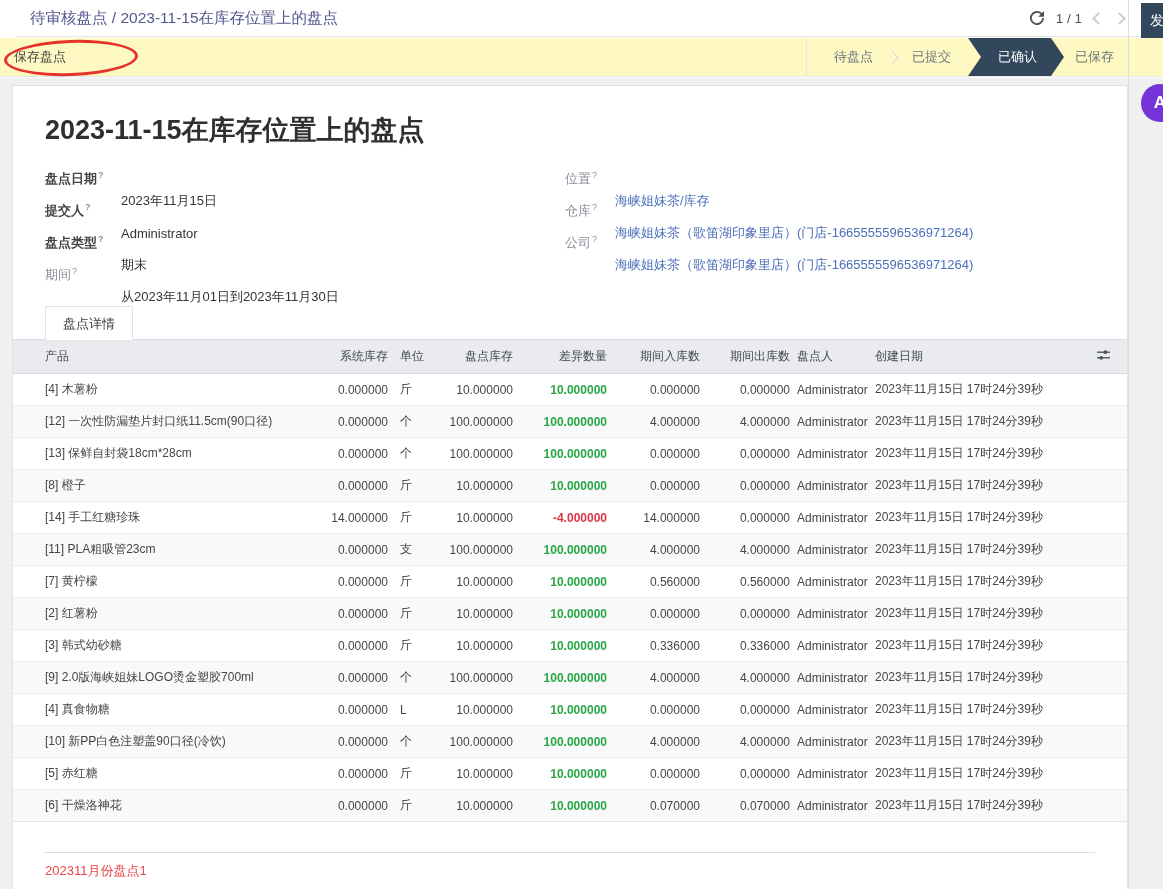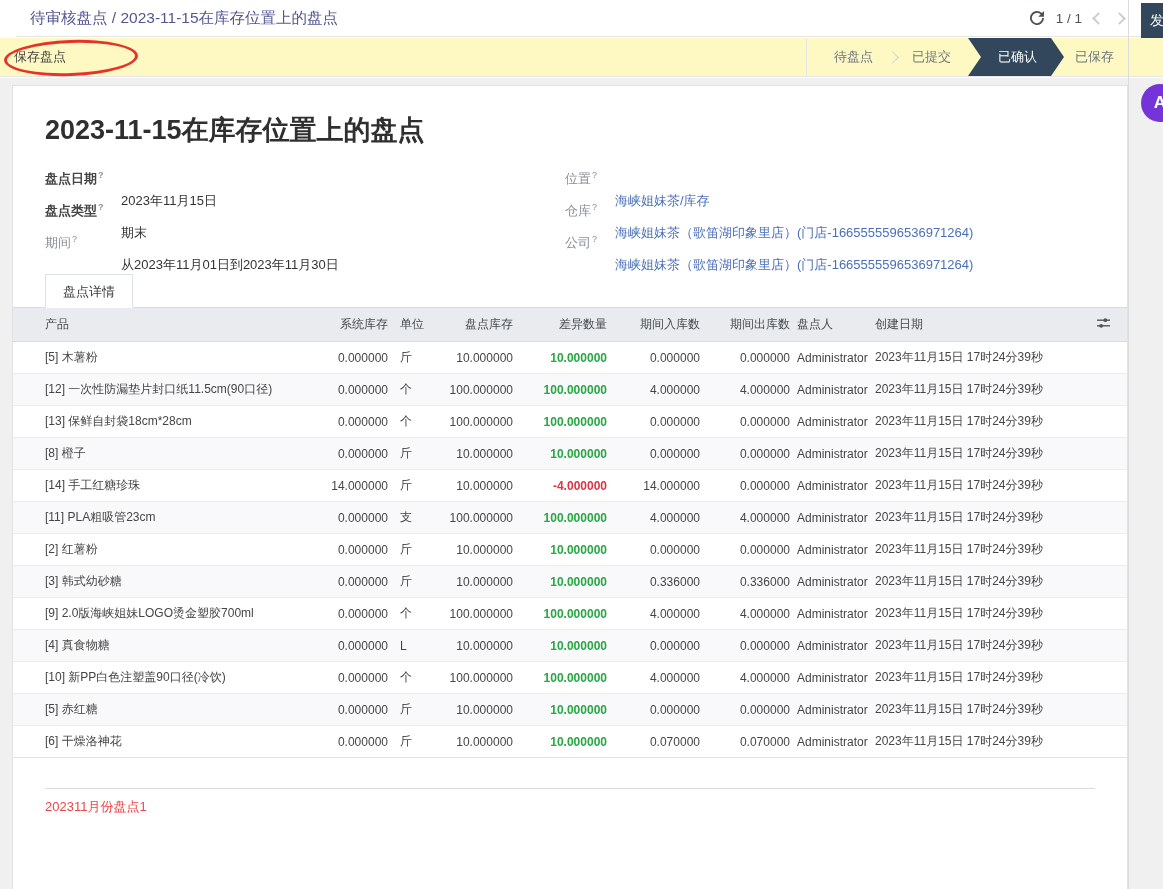--- a/index.html
+++ b/index.html
@@ -122,20 +122,24 @@
 <div class="avatar">A</div>
 
 <div class="sheet">
   <div class="sheet-title">2023-11-15在库存位置上的盘点</div>
 
   <div class="fields">
     <div class="fcol-left">
       <div class="field-row">
         <span class="flabel bold"><span>盘点日期</span><sup>?</sup></span>
         <span class="fvalue">2023年11月15日</span>
+      </div>
+      <div class="field-row">
+        <span class="flabel bold"><span>提交人</span><sup>?</sup></span>
+        <span class="fvalue">Administrator</span>
       </div>
       <div class="field-row">
         <span class="flabel bold"><span>盘点类型</span><sup>?</sup></span>
         <span class="fvalue">期末</span>
       </div>
       <div class="field-row">
         <span class="flabel"><span>期间</span><sup>?</sup></span>
         <span class="fvalue">从2023年11月01日到2023年11月30日</span>
       </div>
     </div>
@@ -186,21 +190,21 @@
           <th class="c-gear"><svg width="15" height="14" viewBox="0 0 16 15">
               <line x1="1" y1="4.5" x2="15" y2="4.5" stroke="#50555a" stroke-width="1.5"></line>
               <circle cx="10" cy="4.5" r="2" fill="#50555a"></circle>
               <line x1="1" y1="10.5" x2="15" y2="10.5" stroke="#50555a" stroke-width="1.5"></line>
               <circle cx="5.5" cy="10.5" r="2" fill="#50555a"></circle>
             </svg></th>
         </tr>
     </thead>
     <tbody id="table-body">
         <tr>
-          <td class="c-product">[5] 木薯粉</td>
+          <td class="c-product">[4] 木薯粉</td>
           <td class="c-num">0.000000</td>
           <td class="c-uom">斤</td>
           <td class="c-num">10.000000</td>
           <td class="c-num pos">10.000000</td>
           <td class="c-num">0.000000</td>
           <td class="c-num tight">0.000000</td>
           <td class="c-text">Administrator</td>
           <td class="c-text">2023年11月15日 17时24分39秒</td>
           <td class="c-gear"></td>
         </tr>
@@ -253,20 +257,32 @@
           <td class="c-gear"></td>
         </tr>
         <tr>
           <td class="c-product">[11] PLA粗吸管23cm</td>
           <td class="c-num">0.000000</td>
           <td class="c-uom">支</td>
           <td class="c-num">100.000000</td>
           <td class="c-num pos">100.000000</td>
           <td class="c-num">4.000000</td>
           <td class="c-num tight">4.000000</td>
+          <td class="c-text">Administrator</td>
+          <td class="c-text">2023年11月15日 17时24分39秒</td>
+          <td class="c-gear"></td>
+        </tr>
+        <tr>
+          <td class="c-product">[7] 黄柠檬</td>
+          <td class="c-num">0.000000</td>
+          <td class="c-uom">斤</td>
+          <td class="c-num">10.000000</td>
+          <td class="c-num pos">10.000000</td>
+          <td class="c-num">0.560000</td>
+          <td class="c-num tight">0.560000</td>
           <td class="c-text">Administrator</td>
           <td class="c-text">2023年11月15日 17时24分39秒</td>
           <td class="c-gear"></td>
         </tr>
         <tr>
           <td class="c-product">[2] 红薯粉</td>
           <td class="c-num">0.000000</td>
           <td class="c-uom">斤</td>
           <td class="c-num">10.000000</td>
           <td class="c-num pos">10.000000</td>

